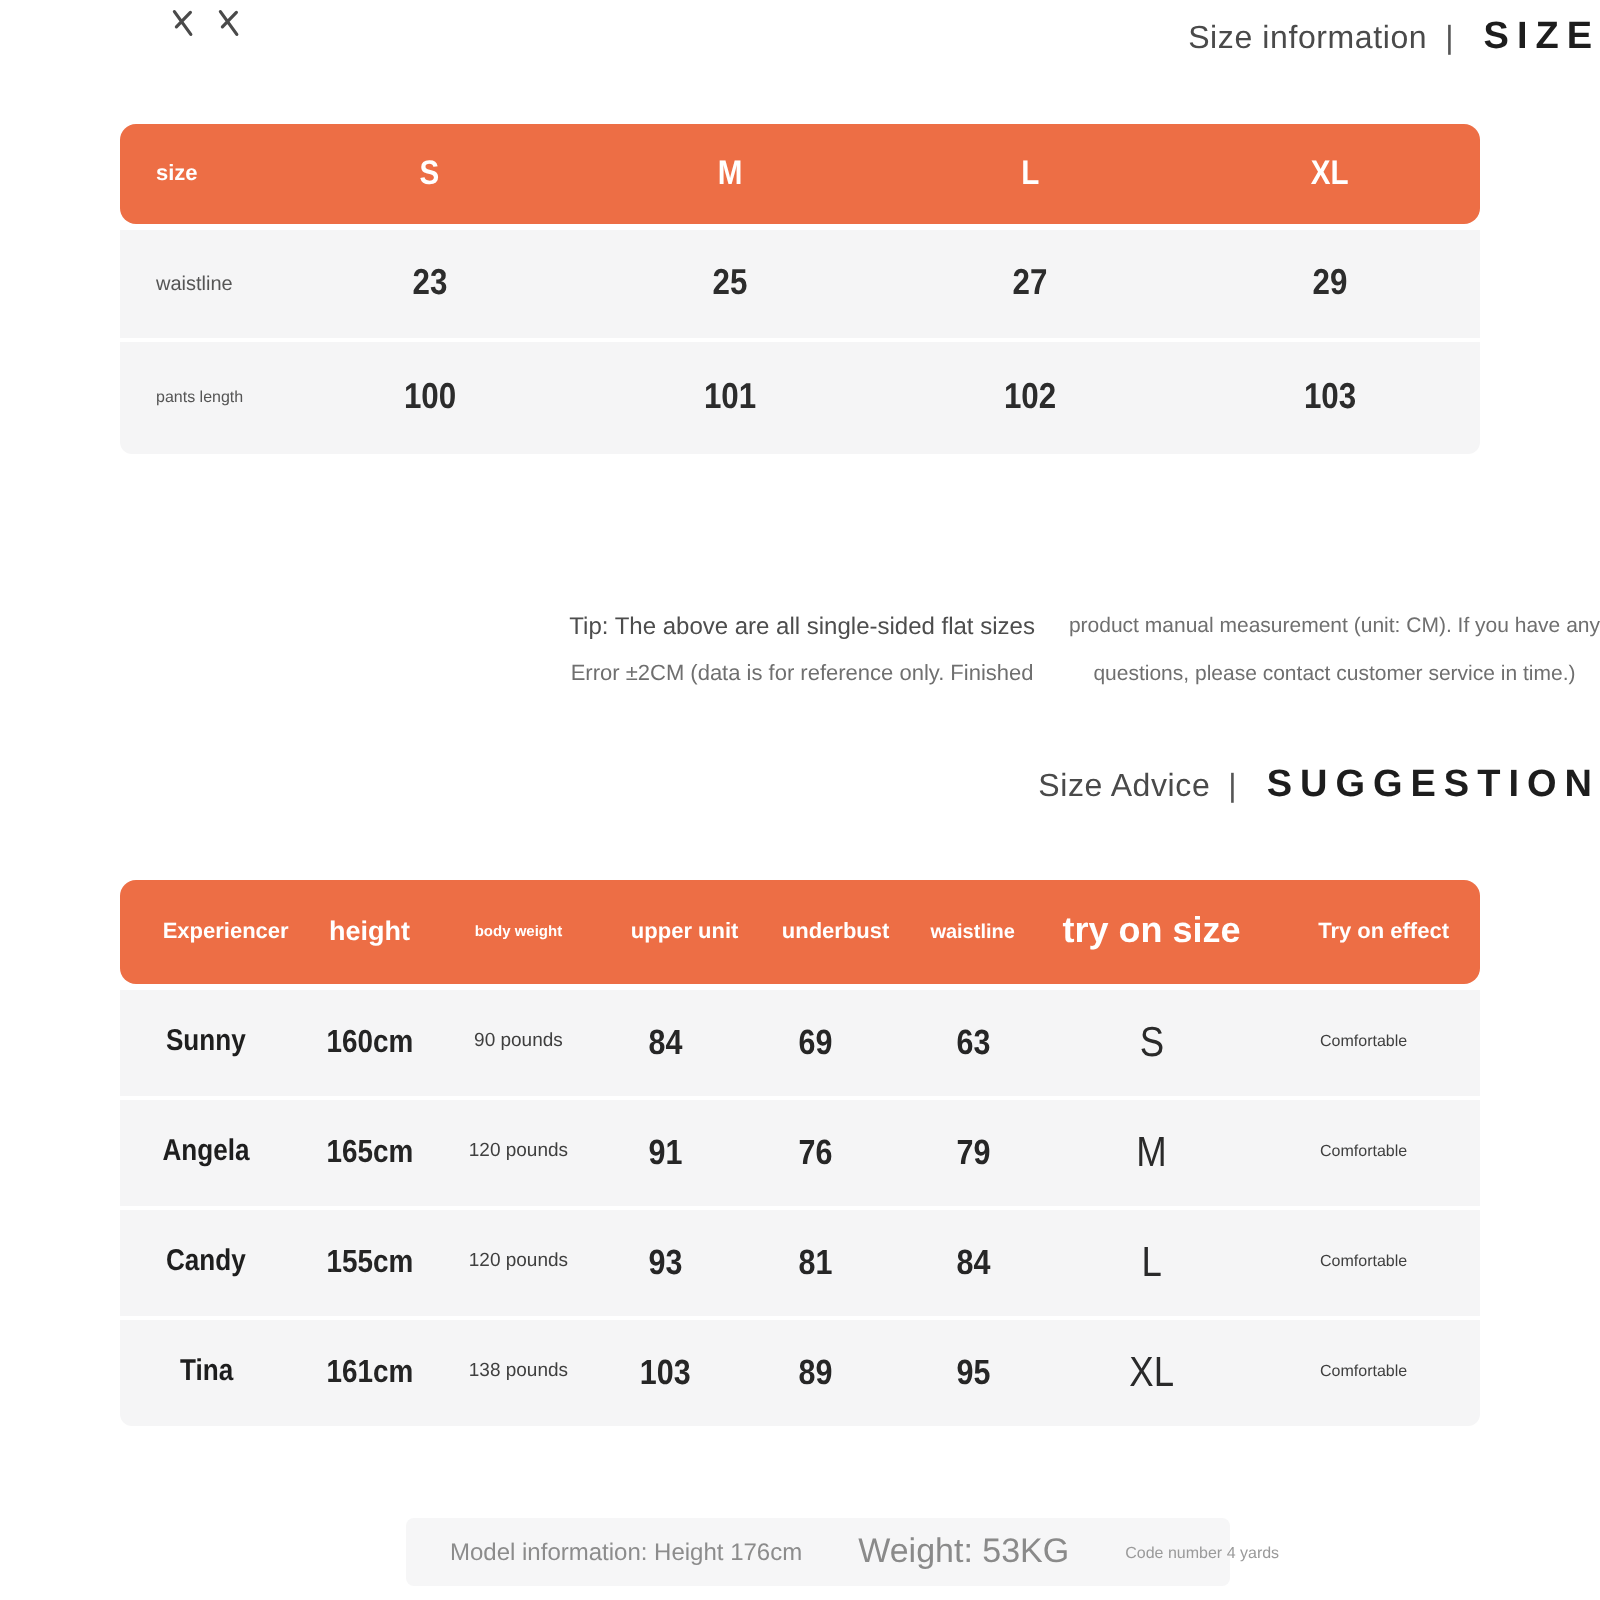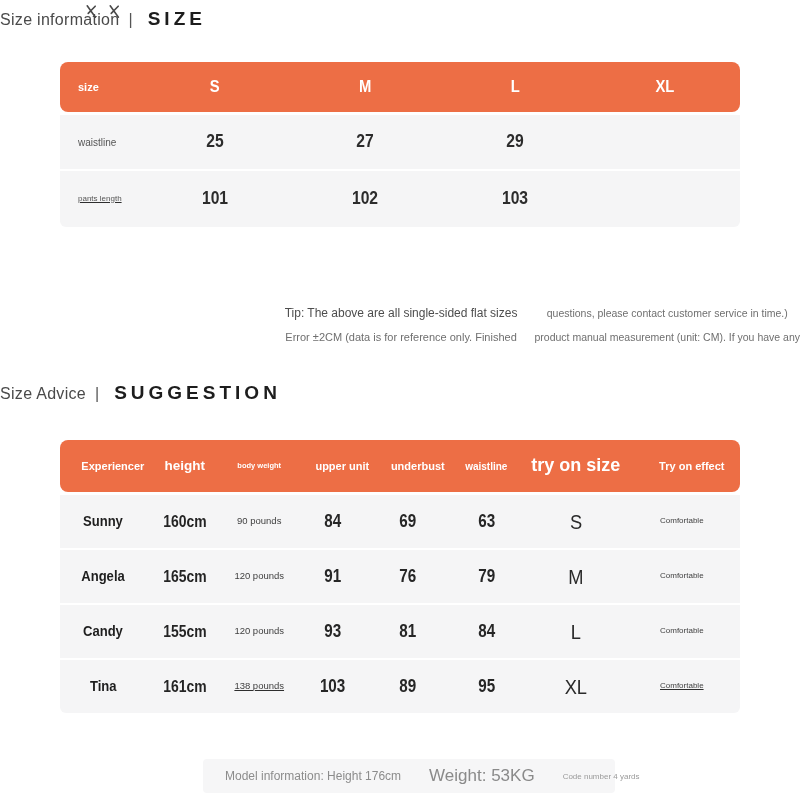--- a/index.html
+++ b/index.html
@@ -8,39 +8,39 @@
     --page-bg:#FFFFFF;
   }
   html,body{margin:0;padding:0;background:#fff;}
   .page{
     position:relative;width:800px;height:800px;background:var(--page-bg);
     font-family:"Liberation Sans","DejaVu Sans",sans-serif;color:#2e2e2e;overflow:hidden;
   }
   
   .corner-marks{position:absolute;left:84px;top:4px;display:flex;gap:9px;}
   
-  .sec-title{position:absolute;left:0;width:800px;text-align:left;white-space:nowrap;}
+  .sec-title{position:absolute;left:0;width:800px;text-align:right;white-space:nowrap;}
   .sec-title .t-left{font-size:16px;color:#4a4a4a;letter-spacing:.3px;}
   .sec-title .t-div{font-size:16px;color:#555;margin:0 7px 0 9px;}
   .sec-title .t-right{font-size:19px;font-weight:700;color:#1d1d1d;letter-spacing:4px;margin-left:8px;}
   #title1{top:8px;}
   #title2{top:382px;}
   
   .tbl{position:absolute;left:60px;width:680px;}
   #size-table{top:62px;}
   #advice-table{top:440px;}
   .thead{
     background:var(--accent);color:#fff;border-radius:8px;
     display:grid;align-items:center;
   }
   .trow{
     background:var(--row-bg);display:grid;align-items:center;margin-top:3px;
   }
   .trow + .trow{margin-top:2px;}
-  .trow.last{border-radius:0 0 6px 6px;text-decoration:underline;}
+  .trow.last{border-radius:0 0 6px 6px;}
   
   .g1{grid-template-columns:80px 150px 150px 150px 150px;}
   #size-table .thead{height:50px;}
   #size-table .trow{height:54px;}
   .cell{text-align:center;line-height:1.1;}
   .cell.left{text-align:left;padding-left:18px;}
   .h-size{font-size:11px;font-weight:700;}
   .h-letter{font-size:17px;font-weight:700;}
   .lab{color:#555;}
   .lab-0{font-size:10px;}
@@ -104,40 +104,42 @@
   <div class="tbl" id="size-table">
     <div class="thead g1">
       <div class="cell left h-size">size</div>
       <div class="cell h-letter"><span class="sq">S</span></div>
       <div class="cell h-letter"><span class="sq">M</span></div>
       <div class="cell h-letter"><span class="sq">L</span></div>
       <div class="cell h-letter"><span class="sq">XL</span></div>
     </div>
     <div class="trow g1">
       <div class="cell left lab lab-0">waistline</div>
+      <div class="cell val"><span class="sq">23</span></div>
       <div class="cell val"><span class="sq">25</span></div>
       <div class="cell val"><span class="sq">27</span></div>
       <div class="cell val"><span class="sq">29</span></div>
     </div>
     <div class="trow g1 last" style="height:56px;">
       <div class="cell left lab lab-2">pants length</div>
+      <div class="cell val"><span class="sq">100</span></div>
       <div class="cell val"><span class="sq">101</span></div>
       <div class="cell val"><span class="sq">102</span></div>
       <div class="cell val"><span class="sq">103</span></div>
     </div>
   </div>
 
   <div class="tip">
     <div class="col">
       <div class="strong">Tip: The above are all single-sided flat sizes</div>
       <div class="faint">Error ±2CM (data is for reference only. Finished</div>
     </div>
     <div class="col">
+      <div class="small">product manual measurement (unit: CM). If you have any</div>
       <div class="small">questions, please contact customer service in time.)</div>
-      <div class="small">product manual measurement (unit: CM). If you have any</div>
     </div>
   </div>
 
   <div class="sec-title" id="title2">
     <span class="t-left">Size Advice</span><span class="t-div">|</span><span class="t-right">SUGGESTION</span>
   </div>
 
   <div class="tbl" id="advice-table">
     <div class="thead g2">
       <div class="cell h-md">Experiencer</div>

